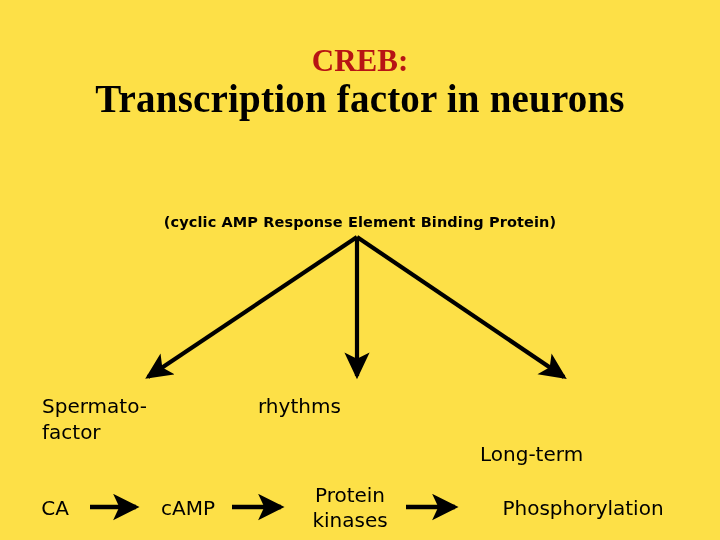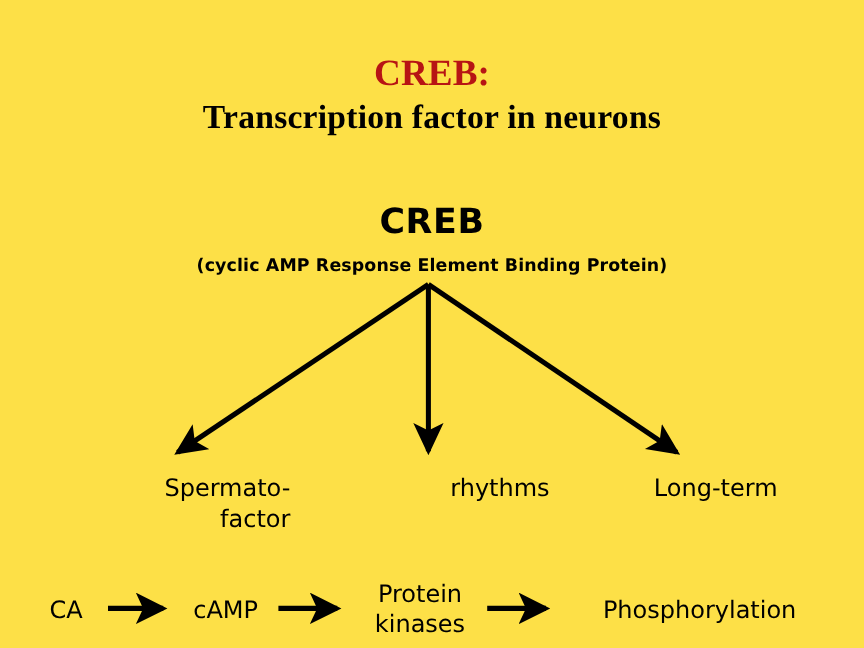--- a/index.html
+++ b/index.html
@@ -31,21 +31,21 @@
     font-size: 31px;
     line-height: 38px;
     color: #000000;
   }
   .title-line1 {
     display: block;
     color: #B71414;
   }
   .title-line2 {
     display: block;
-    font-size: 28px;
+    font-size: 39px;
     letter-spacing: 0.2px;
   }
 
   
   .creb-heading {
     position: absolute;
     left: 0;
     top: 168px;
     width: 720px;
     text-align: center;
@@ -84,31 +84,31 @@
   .branch-row {
     position: absolute;
     left: 0;
     top: 393px;
     width: 720px;
     height: 60px;
   }
   .branch-label {
     position: absolute;
     top: 0;
-    text-align: right;
+    text-align: left;
     font-family: "DejaVu Sans", sans-serif;
     font-weight: normal;
     font-size: 20px;
     line-height: 26px;
     color: #000000;
   }
   .branch-label .l2 { display: block; }
   #branch-0 { left: 42px;  width: 200px; }
   #branch-1 { left: 258px; width: 200px; }
-  #branch-2 { left: 448px; width: 200px; }
+  #branch-2 { left: 480px; width: 200px; margin-top: 48px; }
 
   
   .pathway-row {
     position: absolute;
     left: 0;
     top: 470px;
     width: 720px;
     height: 70px;
   }
   .pathway-node {
@@ -138,21 +138,20 @@
 </head>
 <body>
 
 <div id="slide">
 
   <div class="title-block">
     <span class="title-line1">CREB:</span>
     <span class="title-line2">Transcription factor in neurons</span>
   </div>
 
-  <div class="creb-heading">CREB</div>
   <div class="creb-subheading">(cyclic AMP Response Element Binding Protein)</div>
 
   <svg id="fan-arrows" viewBox="0 0 720 540">
     <defs>
       <marker id="ah" markerWidth="7" markerHeight="7" refX="5.6" refY="3" orient="auto" markerUnits="strokeWidth">
         <path d="M0,0 L6.4,3 L0,6 L1.5,3 Z" fill="#000000"></path>
       </marker>
     </defs>
     <line x1="357" y1="237" x2="148" y2="377" stroke="#000000" stroke-width="4.2" marker-end="url(#ah)"></line>
     <line x1="357" y1="237" x2="357" y2="376" stroke="#000000" stroke-width="4.2" marker-end="url(#ah)"></line>

